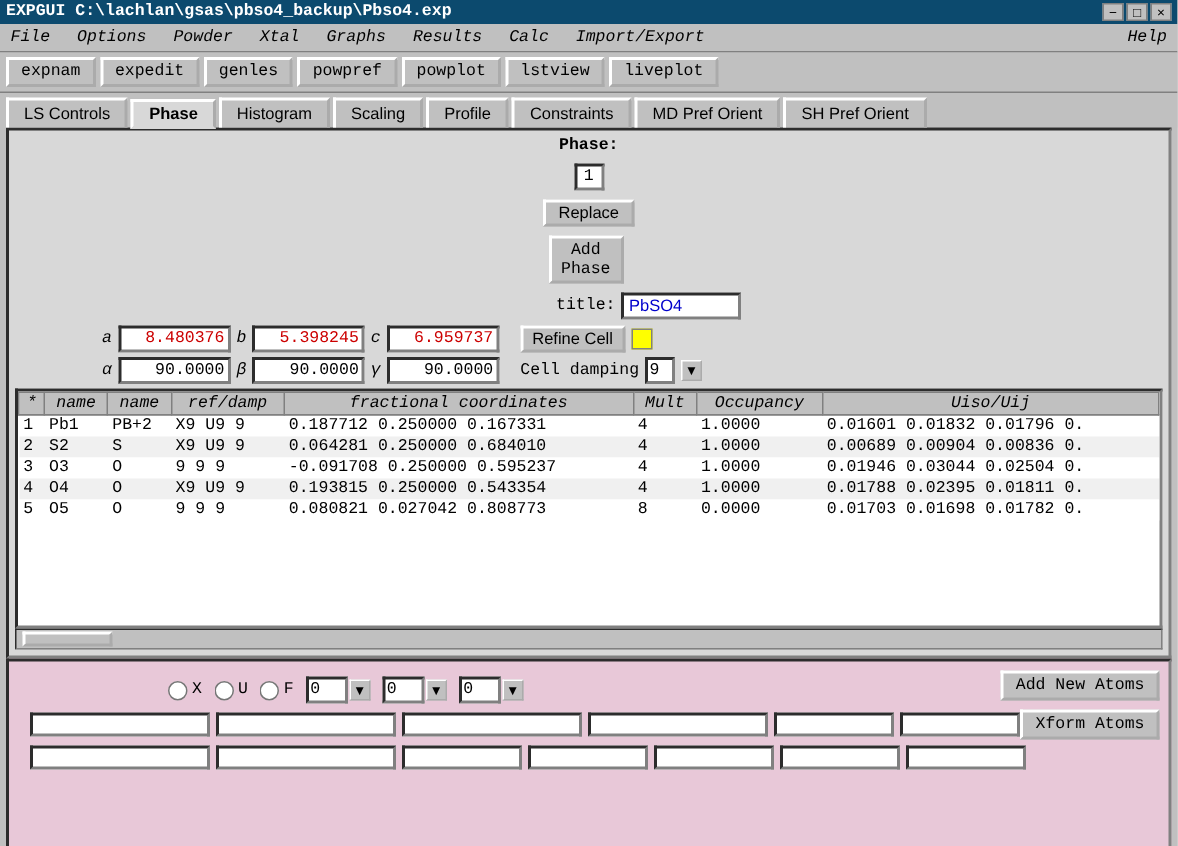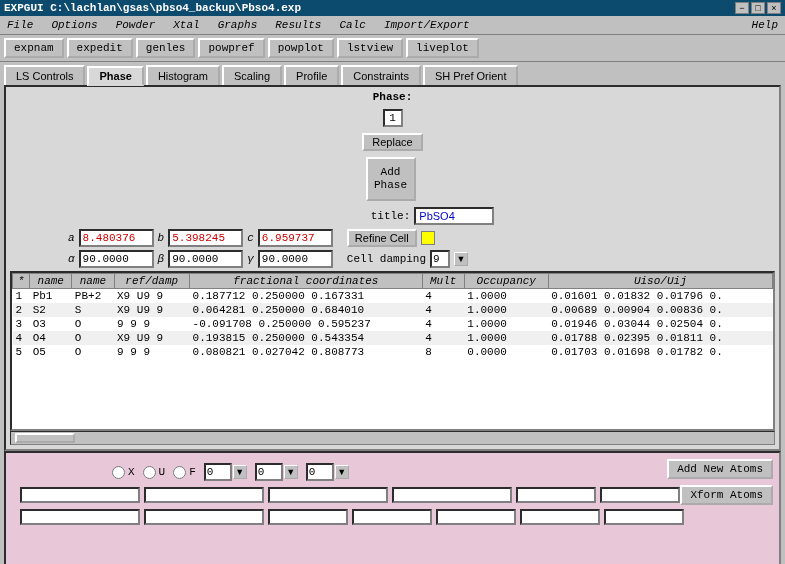--- a/index.html
+++ b/index.html
@@ -144,20 +144,21 @@
       font-style: italic;
     }
     .cell-input {
       border: 2px inset #808080;
       background: white;
       padding: 1px 2px;
       font-size: 11px;
       font-family: 'Courier New', monospace;
       width: 75px;
       color: #cc0000;
+      text-align: right;
     }
     .cell-input.angle {
       color: black;
     }
     .refine-cell-btn {
       background: #c0c0c0;
       border: 2px outset #ffffff;
       padding: 1px 6px;
       font-size: 11px;
       cursor: pointer;
@@ -293,21 +294,21 @@
       display: flex;
       gap: 4px;
       margin-top: 6px;
     }
     .add-phase-btn {
       background: #c0c0c0;
       border: 2px outset #ffffff;
       padding: 2px 4px;
       font-size: 11px;
       cursor: pointer;
-      height: 44px;
+      height: 32px;
       width: 50px;
       font-family: 'Courier New', monospace;
       line-height: 1.2;
     }
     .scrollbar-h {
       background: #c0c0c0;
       height: 14px;
       border: 1px inset #808080;
       display: flex;
       align-items: center;
@@ -354,20 +355,21 @@
   <button class="toolbar-btn">liveplot</button>
 </div>
 
 <div class="tabs-bar">
   <button class="tab">LS Controls</button>
   <button class="tab active">Phase</button>
   <button class="tab">Histogram</button>
   <button class="tab">Scaling</button>
   <button class="tab">Profile</button>
   <button class="tab">Constraints</button>
+  <button class="tab">MD Pref Orient</button>
   <button class="tab">SH Pref Orient</button>
 </div>
 
 <div class="main-panel">
 
   <div class="phase-header">
     <span class="phase-label">Phase:</span>
     <div class="phase-num-box">1</div>
     <button class="replace-btn">Replace</button>
 

